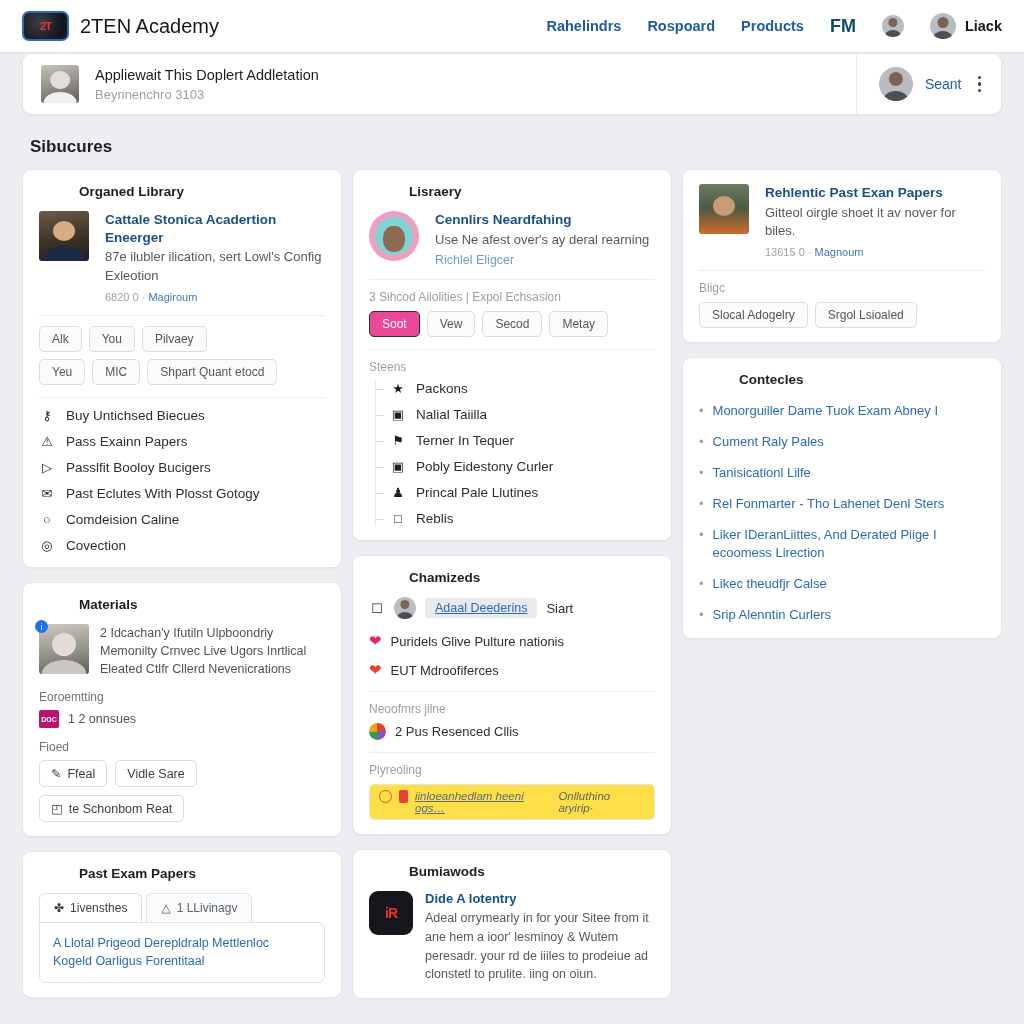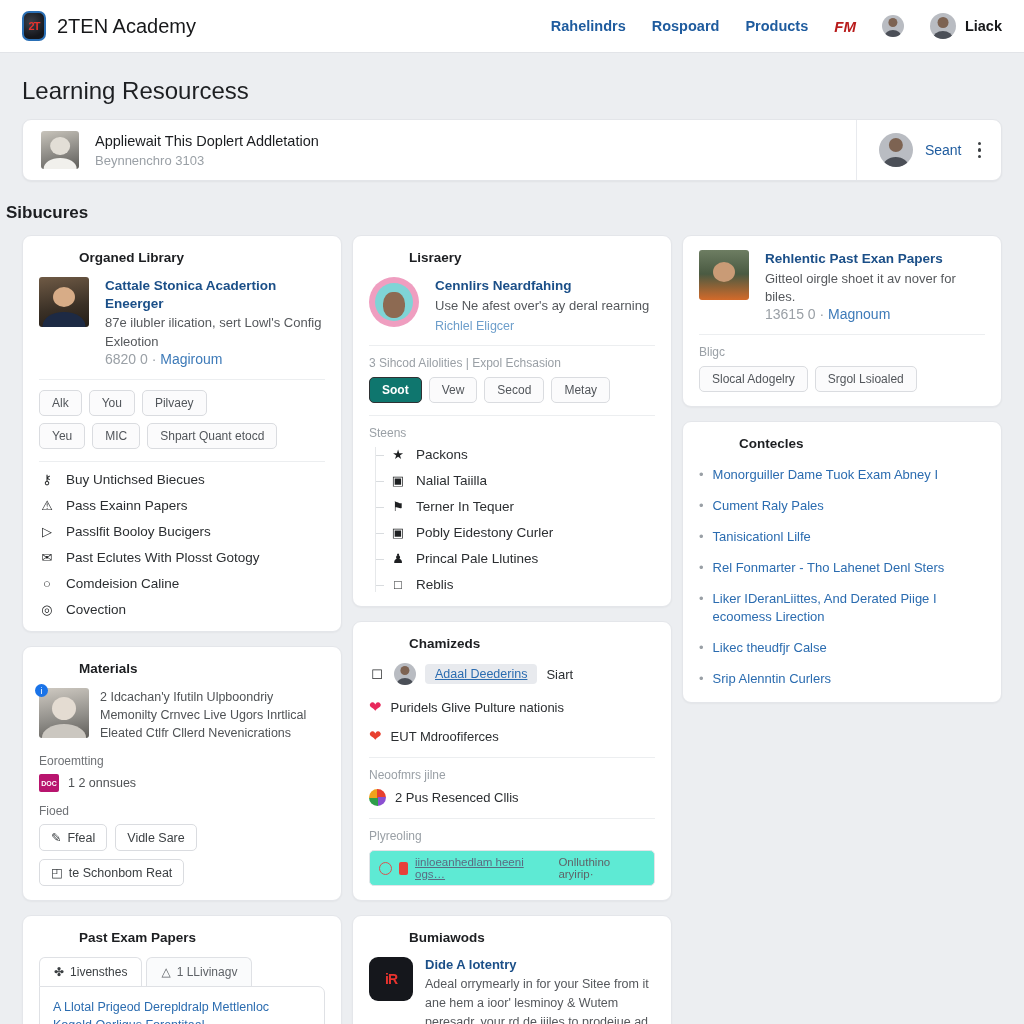--- a/index.html
+++ b/index.html
@@ -14,31 +14,31 @@
 
   
   .topnav {
     height: 53px; background: #ffffff;
     display: flex; align-items: center;
     padding: 0 22px;
     border-bottom: 1px solid #e2e4e8;
   }
   .brand { display: flex; align-items: center; gap: 11px; }
   .brand-logo {
-    width: 24px; height: 30px; border-radius: 7px;
+    width: 47px; height: 30px; border-radius: 7px;
     background: radial-gradient(circle at 35% 35%, #3b3f49 0%, #15171c 70%);
     border: 2px solid #2a6fb5;
     display: flex; align-items: center; justify-content: center;
     font-size: 11px; font-weight: bold; color: #e8332e;
     letter-spacing: -1px; overflow: hidden;
   }
   .brand-name { font-size: 20px; font-weight: 400; color: #17181a; }
   .nav-right { margin-left: auto; display: flex; align-items: center; gap: 26px; }
   .nav-link { font-size: 14.5px; color: #1e5b9e; font-weight: bold; cursor: pointer; }
-  .nav-initials { font-size: 15px; color: #b91c1c; font-weight: bold; font-style: italic; }
+  .nav-initials { font-size: 18px; color: #0c4a6e; font-weight: bold; }
   .avatar {
     border-radius: 50%; background: #b9bcc2;
     display: inline-block; position: relative; overflow: hidden; flex: none;
   }
   .avatar::after {
     content: ""; position: absolute; left: 50%; bottom: -32%;
     transform: translateX(-50%);
     width: 78%; height: 62%; border-radius: 50% 50% 0 0;
     background: #4b4f57;
   }
@@ -86,21 +86,21 @@
     margin-left: auto; display: flex; align-items: center; gap: 12px;
     padding: 0 16px 0 22px; border-left: 1px solid #e8eaee; height: 100%;
   }
   .hero-right-name { font-size: 14px; color: #1e5b9e; font-weight: 400; }
   .kebab { display: flex; flex-direction: column; gap: 3px; cursor: pointer; padding: 4px; }
   .kebab i { width: 3.5px; height: 3.5px; border-radius: 50%; background: #3c4043; display: block; }
 
   
   .section-head {
     font-size: 17px; font-weight: bold; color: #1c1e21;
-    padding: 22px 0 12px 6px;
+    padding: 22px 0 12px 30px;
   }
 
   
   .grid {
     display: grid; grid-template-columns: 320px 320px 320px;
     gap: 10px; padding: 0 22px;
     align-items: start;
   }
   .col { display: flex; flex-direction: column; gap: 14px; }
 
@@ -124,35 +124,35 @@
   .mt-b::after { content:""; position:absolute; left:50%; top:30%; transform:translateX(-50%); width:44%; height:52%; border-radius:45%; background:#8d6a52; }
   .mt-c { background: linear-gradient(180deg,#6d7d62 0%,#4a5a42 48%,#d36a2a 100%); }
   .mt-c::before { content:""; position:absolute; left:50%; top:24%; transform:translateX(-50%); width:44%; height:40%; border-radius:50%; background:#c99b76; }
   .mt-d { background: linear-gradient(170deg,#cfcac2 0%,#8f8d88 60%,#5f5d59 100%); }
   .mt-d::before { content:""; position:absolute; left:50%; top:18%; transform:translateX(-50%); width:48%; height:46%; border-radius:50%; background:#e4dcd2; }
   .mt-d::after { content:""; position:absolute; left:50%; bottom:-26%; transform:translateX(-50%); width:88%; height:54%; border-radius:50% 50% 0 0; background:#cbc7c0; }
 
   .media-body { min-width: 0; }
   .media-title { font-size: 13.5px; font-weight: bold; color: #1b4f88; line-height: 1.3; }
   .media-desc { font-size: 13px; color: #55585c; line-height: 1.42; margin-top: 2px; }
-  .media-meta { font-size: 14px; color: #9aa0a6; }
+  .media-meta { font-size: 11px; color: #9aa0a6; margin-top: 6px; }
   .media-meta .lnk { color: #3d7ab8; }
   .media-link { font-size: 12.5px; color: #6d9ecb; margin-top: 4px; }
 
   .hr { border: 0; border-top: 1px solid #eceef0; margin: 12px 0 10px; }
 
   
   .chips { display: flex; flex-wrap: wrap; gap: 7px; }
   .chip {
     font-size: 12px; color: #52565b;
     border: 1px solid #dadce0; border-radius: 5px;
     padding: 5px 12px; background: #fbfbfc; cursor: pointer;
     white-space: nowrap;
   }
-  .chip.dark { background: #0f766e; color: #fff; border-color: #2f3133; font-weight: bold; }
+  .chip.dark { background: #ec4899; color: #fff; border-color: #2f3133; font-weight: normal; }
 
   .subtle { font-size: 12px; color: #9aa0a6; margin-bottom: 7px; }
 
   
   .ilist { display: flex; flex-direction: column; gap: 11px; margin-top: 2px; }
   .ilist-item { display: flex; align-items: center; gap: 11px; font-size: 13.5px; color: #2b2e31; cursor: pointer; }
   .gly { width: 16px; text-align: center; font-size: 13px; color: #1e2022; flex: none; }
 
   
   .tree { margin-top: 4px; border-left: 1px solid #e6e8ea; padding-left: 14px; margin-left: 6px; display: flex; flex-direction: column; gap: 11px; }
@@ -206,23 +206,23 @@
     background: #e8eaee; border-radius: 4px; padding: 3px 10px;
     color: #2b6cb0; text-decoration: underline; font-size: 12.5px; cursor: pointer;
   }
   .heart { color: #e8295c; font-size: 15px; }
   .heart2 { color: #e8402f; font-size: 15px; }
   .dot-multi {
     width: 17px; height: 17px; border-radius: 50%; flex: none;
     background: conic-gradient(#e8402f 0 25%, #8b4fd1 0 50%, #2e9e4a 0 75%, #f0a21c 0 100%);
   }
   .inline-bar {
-    display: flex; align-items: center; gap: 7px;
-    background: #5eead4; border: 1px solid #e2e4e8; border-radius: 5px;
-    padding: 5px 9px; font-size: 11.5px; color: #5f6368;
+    display: flex; align-items: flex-start; gap: 7px;
+    background: #fde047; border: 1px solid #e2e4e8; border-radius: 5px;
+    padding: 5px 9px; font-size: 11.5px; color: #5f6368; font-style: italic;
   }
   .clock { width: 13px; height: 13px; border-radius: 50%; border: 1.5px solid #d9534f; flex: none; }
   .redbox { width: 9px; height: 13px; border-radius: 2px; background: #e8413a; flex: none; }
   .ul-lnk { text-decoration: underline; color: #5a6b82; }
 
   
   .bm-row { display: flex; gap: 12px; }
   .bm-logo {
     width: 44px; height: 44px; border-radius: 9px; flex: none;
     background: #15171c; color: #e8332e; font-size: 14px; font-weight: bold;
@@ -247,21 +247,20 @@
       <div class="nav-link">Products</div>
       <div class="nav-initials">FM</div>
       <div class="avatar av22"></div>
       <div style="display:flex;align-items:center;gap:9px;">
         <div class="avatar av26"></div>
         <div class="nav-user">Liack</div>
       </div>
     </div>
   </div>
 
-  <div class="page-title">Learning Resourcess</div>
 
   <div class="hero">
     <div class="hero-thumb"></div>
     <div class="hero-text">
       <div class="hero-title">Appliewait This Doplert Addletation</div>
       <div class="hero-sub">Beynnenchro 3103</div>
     </div>
     <div class="hero-right">
       <div class="avatar av34"></div>
       <div class="hero-right-name">Seant</div>

